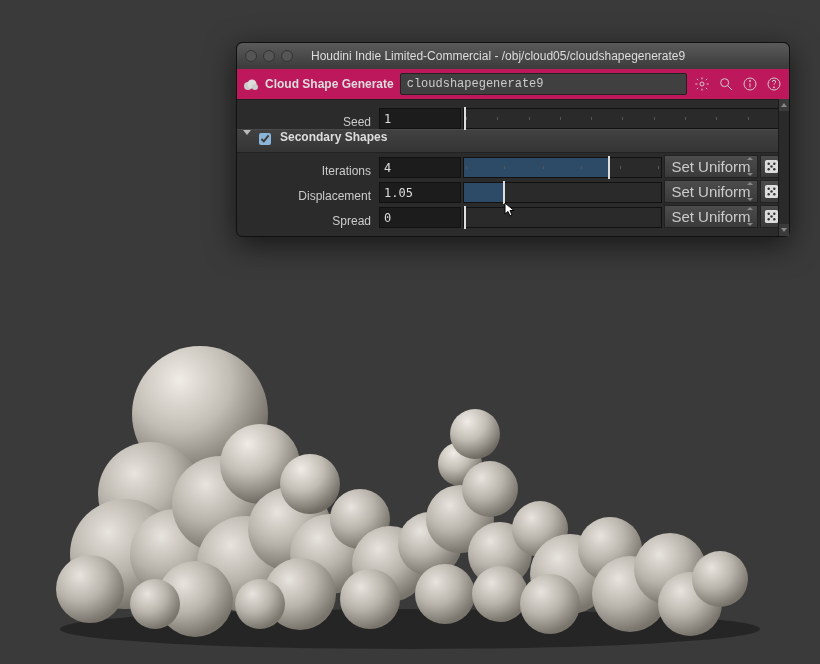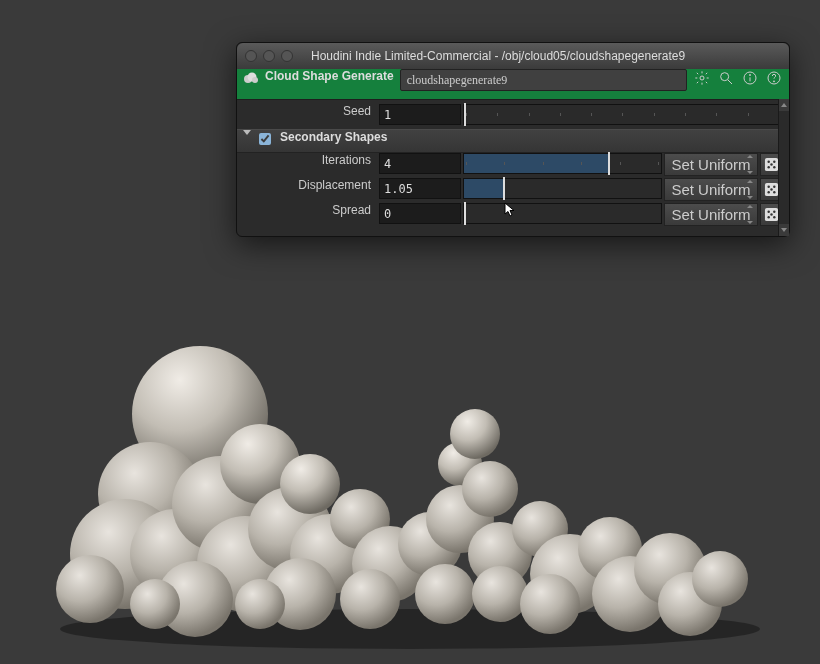--- a/index.html
+++ b/index.html
@@ -1,26 +1,26 @@
 <!DOCTYPE html>
 <html><head>
 <meta charset="utf-8">
 <style>
 html,body{margin:0;padding:0;width:820px;height:664px;background:#3a3a3a;font-family:Arial,Helvetica,sans-serif;font-size:12px;color:#ccc;overflow:hidden;position:relative}
 .panel{position:absolute;left:236px;top:42px;width:552px;background:#2b2b2b;border:1px solid #111;border-radius:6px;box-shadow:0 8px 30px rgba(0,0,0,.6)}
 .titlebar{height:26px;background:linear-gradient(#5a5a5a,#3b3b3b);border-radius:6px 6px 0 0;display:flex;align-items:center;padding:0 8px;gap:6px}
 .dot{width:10px;height:10px;border-radius:50%;background:#555;border:1px solid #333}
 .title{margin-left:12px;color:#ddd;font-size:12px;white-space:nowrap;overflow:hidden}
-.toolbar{height:30px;background:#15803d;display:flex;align-items:flex-start;padding:0 6px;gap:6px;border-bottom:1px solid #1e1e1e}
+.toolbar{height:30px;background:#be185d;display:flex;align-items:center;padding:0 6px;gap:6px;border-bottom:1px solid #1e1e1e}
 .nodename{flex:0 0 auto;color:#ddd;font-weight:bold;font-size:12px}
-.nameinput{flex:1;height:20px;background:#404040;border:1px solid #222;border-radius:2px;color:#ccc;padding:0 6px;font-family:Liberation Serif, serif;font-size:12px}
+.nameinput{flex:1;height:20px;background:#404040;border:1px solid #222;border-radius:2px;color:#ccc;padding:0 6px;font-family:Liberation Mono, monospace;font-size:12px}
 .iconbtn{width:18px;height:18px;display:flex;align-items:center;justify-content:center;color:#ccc}
 .iconbtn svg{width:16px;height:16px;stroke:#ccc;fill:none;stroke-width:1.5}
 .body{padding:4px 0 0 0}
-.row{display:flex;align-items:flex-start;height:25px;gap:2px;padding:0 6px}
+.row{display:flex;align-items:flex-end;height:25px;gap:2px;padding:0 6px}
 .label{width:128px;text-align:right;padding-right:6px;color:#ccc;font-size:12px}
 .numinput{width:72px;height:19px;background:#1c1c1c;border:1px solid #111;color:#ddd;padding:0 4px;font-family:monospace;font-size:12px}
 .slider{flex:1;height:19px;background:#2a2a2a;border:1px solid #111;position:relative}
 .slider .fill{position:absolute;left:0;top:0;bottom:0;background:#2d4a66}
 .slider .ticks{position:absolute;inset:0;display:flex;justify-content:space-between;align-items:center;padding:0 2px;pointer-events:none}
 .slider .ticks span{width:1px;height:3px;background:#555}
 .slider .handle{position:absolute;top:-2px;width:2px;height:23px;background:#ddd}
 .setbtn{width:92px;height:21px;background:linear-gradient(#4c4c4c,#3a3a3a);border:1px solid #222;color:#ccc;font-size:15px;display:flex;align-items:center;justify-content:center;position:relative}
 .setbtn .spin{position:absolute;right:2px;top:1px;bottom:1px;width:8px;display:flex;flex-direction:column;justify-content:space-between}
 .setbtn .spin span{width:0;height:0;border-left:3px solid transparent;border-right:3px solid transparent}

